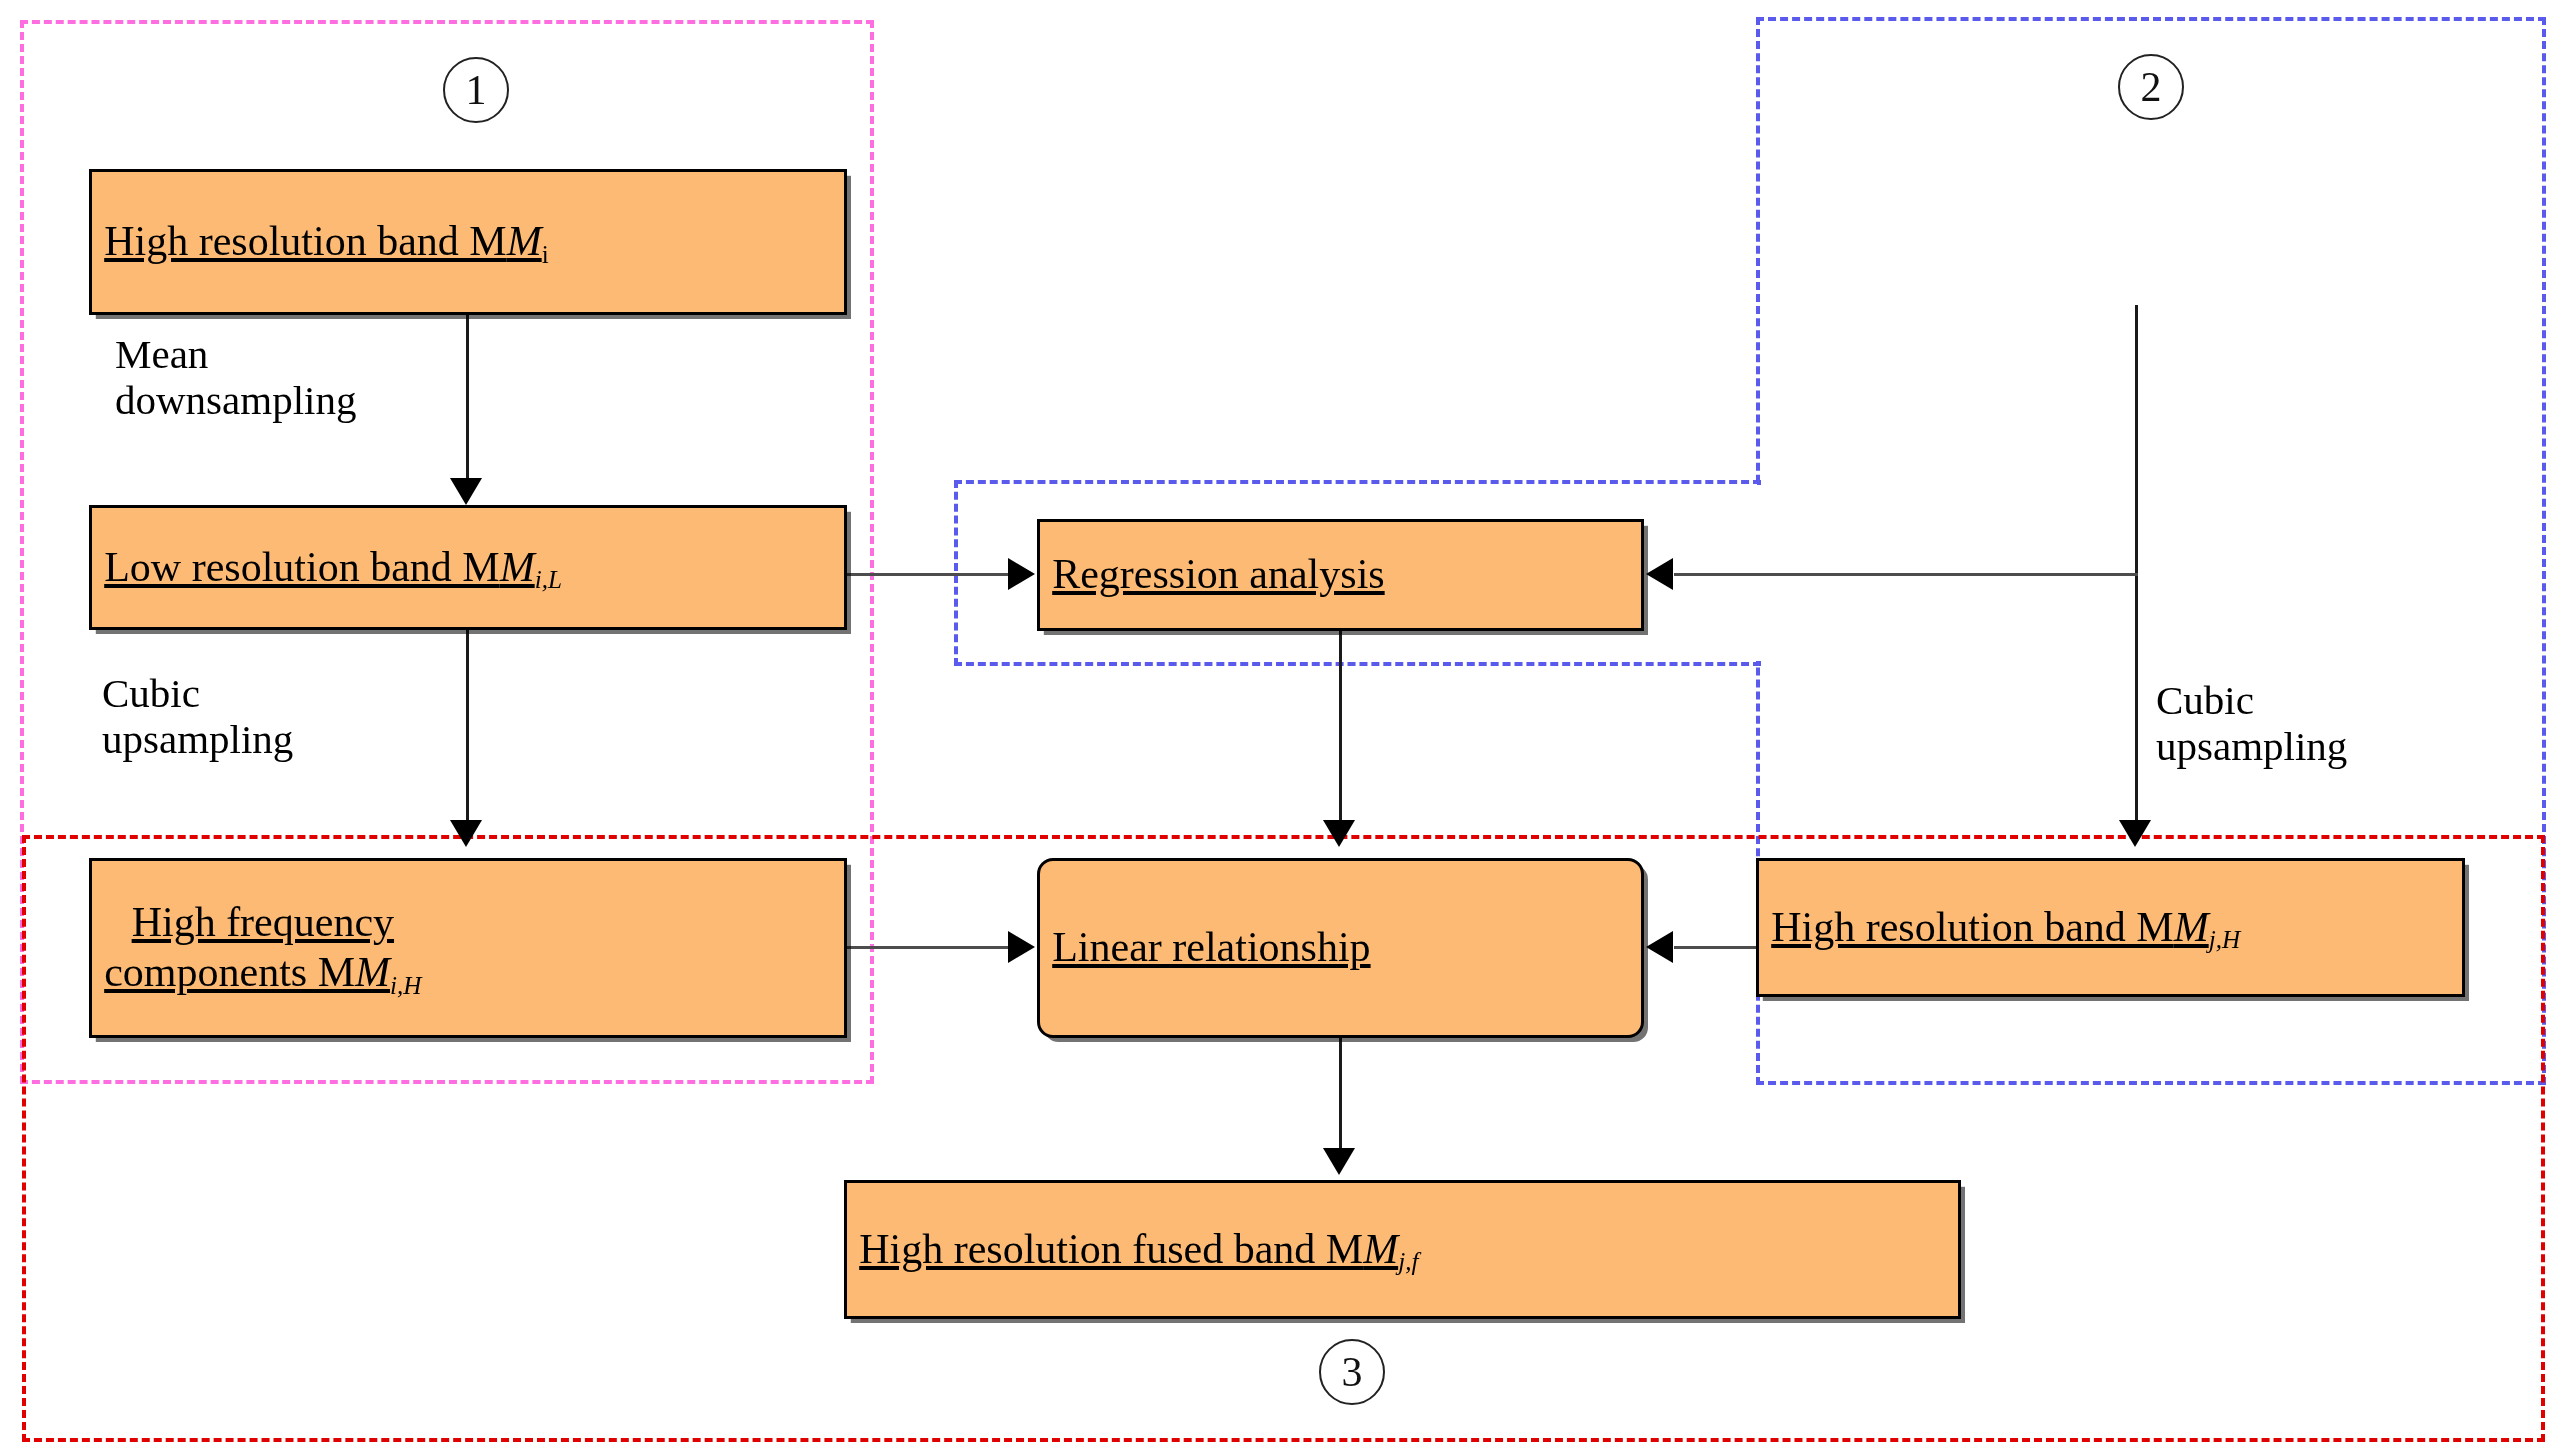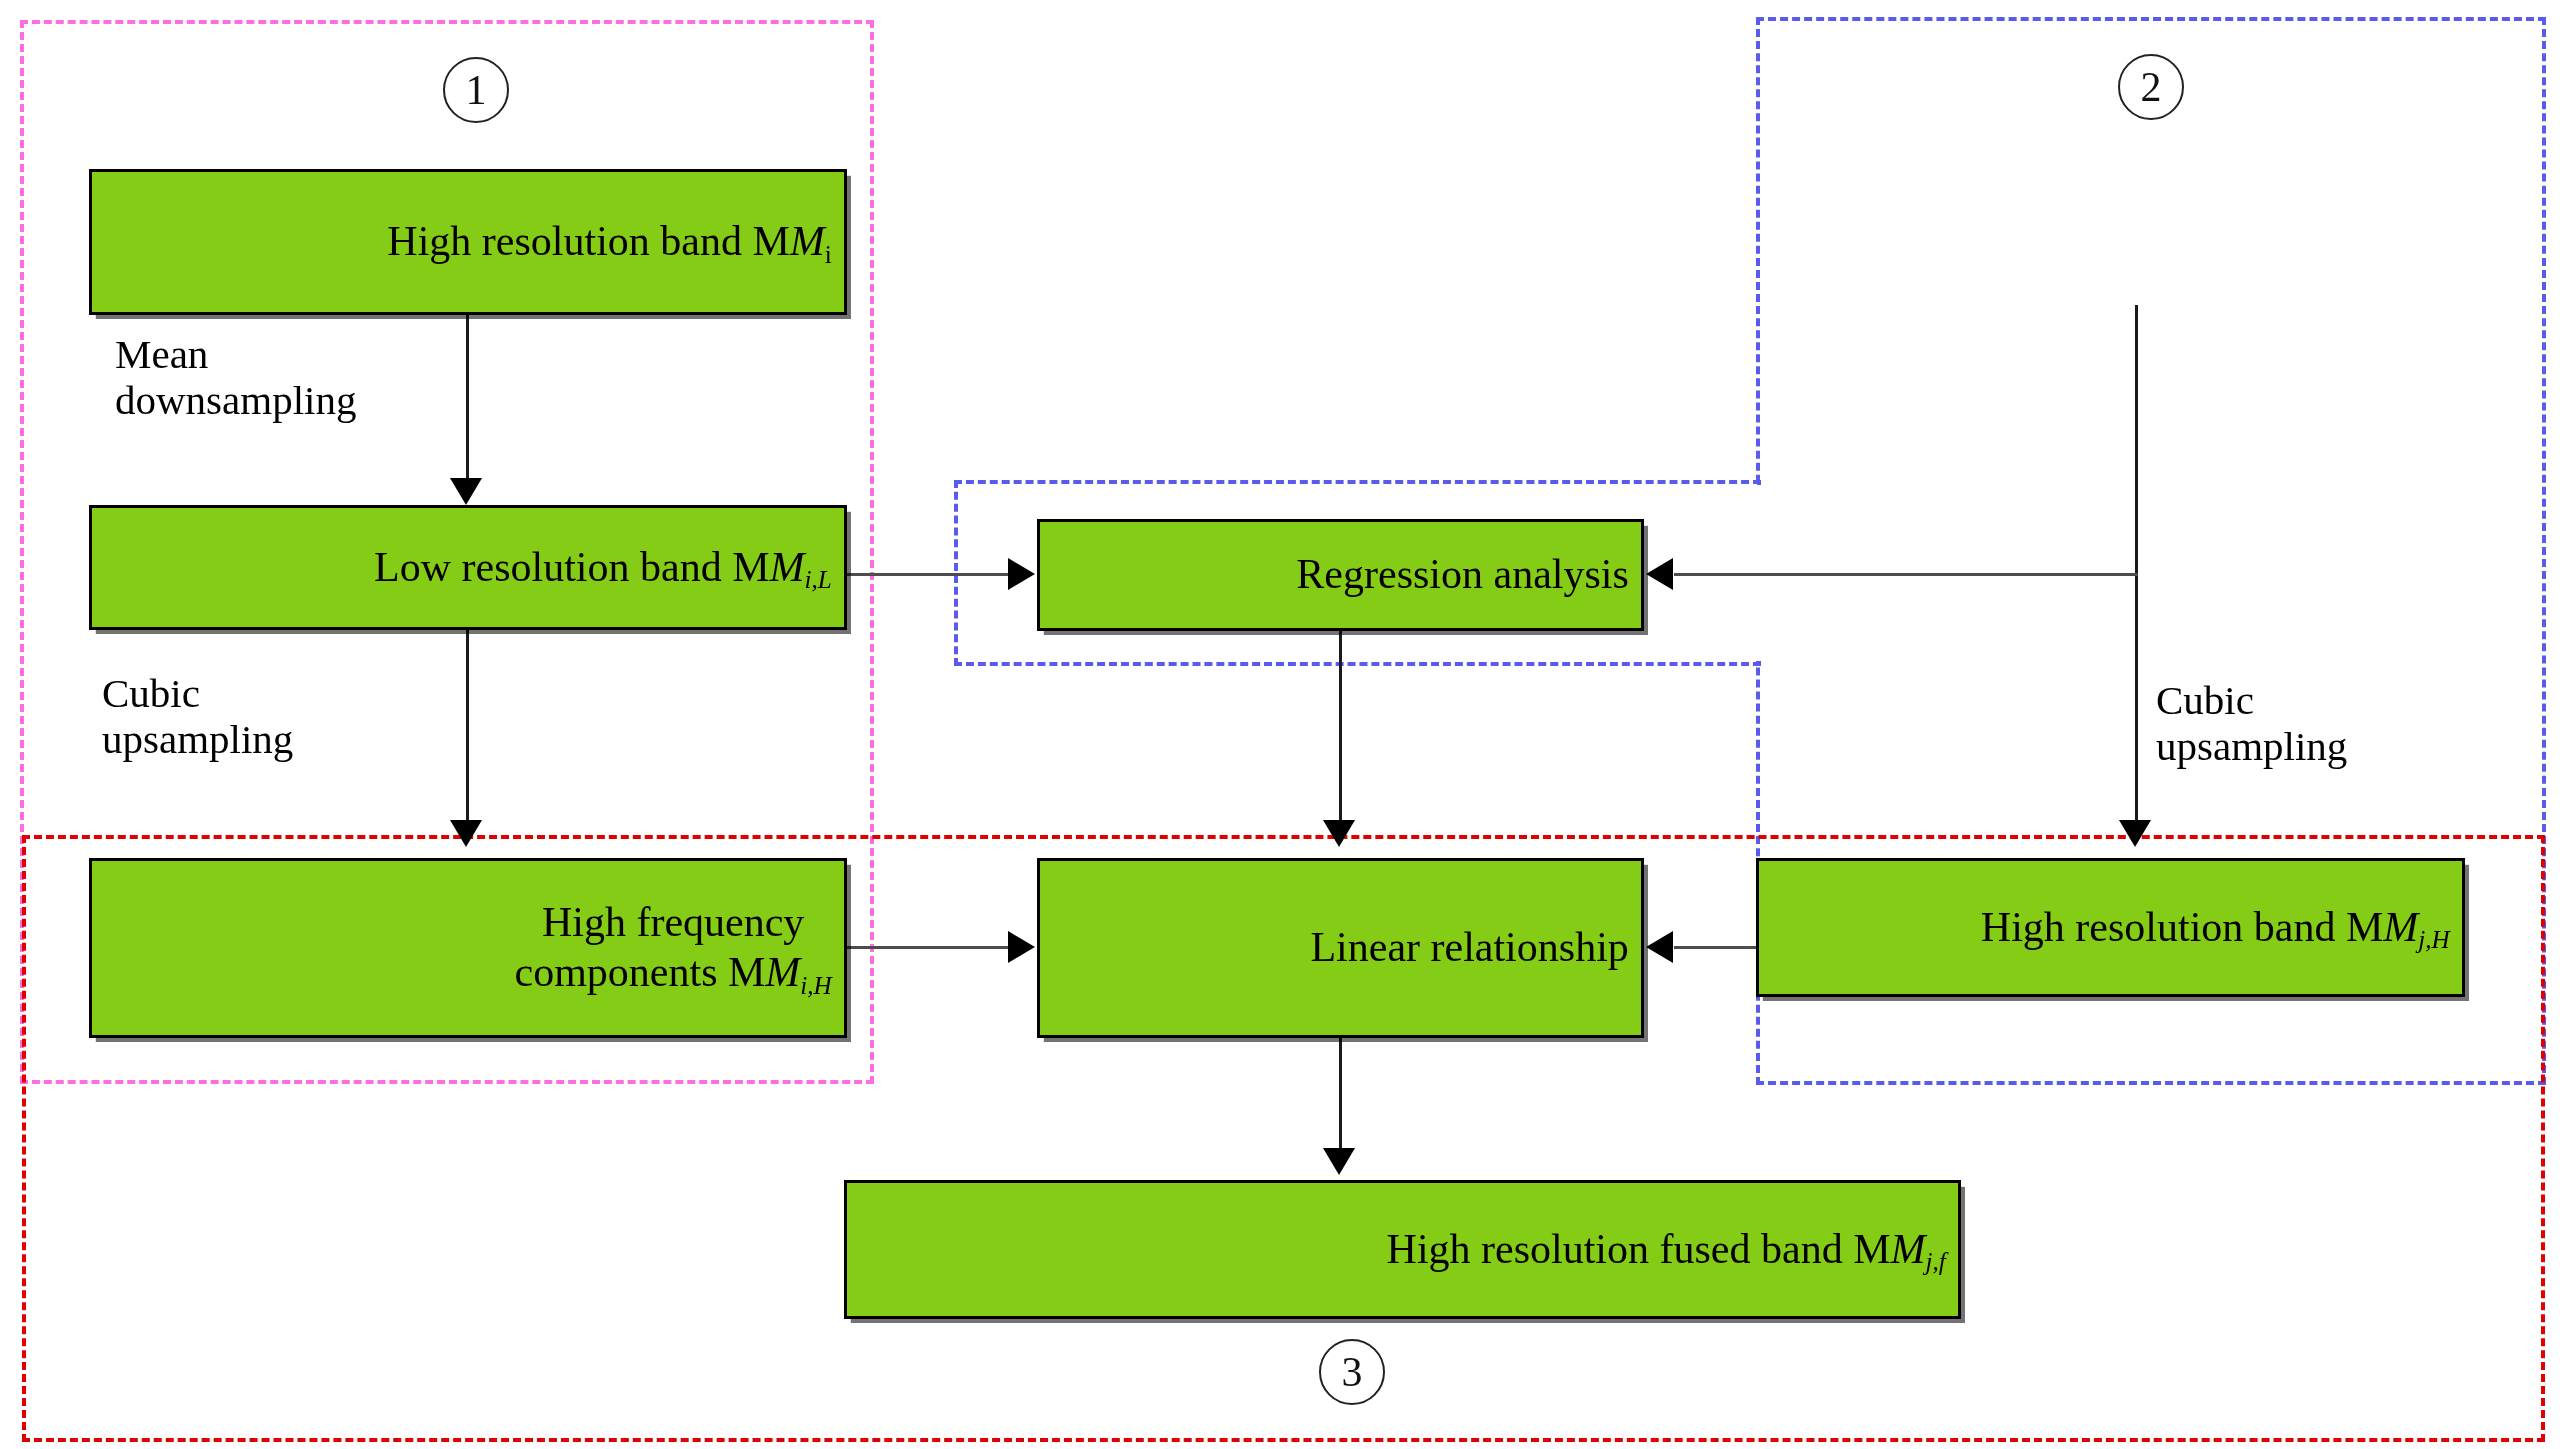--- a/index.html
+++ b/index.html
@@ -11,24 +11,25 @@
   .region-pink{border:4.1px dashed #ff6ee0;}
   .region-blue{border:4.1px dashed #5a5aec;}
   .region-red{border:4.7px dashed #e00000;}
 
   
   .mask-white{position:absolute;background:#ffffff;}
 
   
   .node{
     position:absolute;box-sizing:border-box;
-    background:#84cc16;border:3.4px solid #000000;
-    display:flex;align-items:center;justify-content:flex-end;text-align:center;
+    background:#fdba74;border:3.4px solid #000000;
+    display:flex;align-items:center;justify-content:flex-start;text-align:center;
     color:#000;line-height:1.18;
     box-shadow:5.4px 5.4px 0 -1.4px rgba(0,0,0,0.55);
+    text-decoration:underline;
   }
   .node .txt{font-size:42px;padding:0 12.2px;white-space:nowrap;}
   .node .txt.wrap{white-space:normal;}
   sub{font-size:0.60em;vertical-align:baseline;position:relative;top:.30em;}
   .it{font-style:italic;}
 
   
   .vline{position:absolute;width:3.4px;background:#1a1a1a;}
   .hline{position:absolute;height:3.4px;background:#4d4d4d;}
   .arrow-d{position:absolute;width:0;height:0;
@@ -115,21 +116,21 @@
 
 
   <div class="node" style="left:1756px;top:858px;width:709px;height:139px;">
     <span class="txt"><span>High resolution band M</span><span style="font-style:italic;">M</span><sub class="it">j,H</sub></span>
   </div>
 
   <div class="node" style="left:1037px;top:519px;width:607px;height:112px;">
     <span class="txt">Regression analysis</span>
   </div>
 
-  <div class="node" style="left:1037px;top:858px;width:607px;height:180px;">
+  <div class="node" style="left:1037px;top:858px;width:607px;height:180px;border-radius:16px;">
     <span class="txt">Linear relationship</span>
   </div>
 
   <div class="node" style="left:844px;top:1180px;width:1117px;height:139px;">
     <span class="txt"><span>High resolution fused band M</span><span style="font-style:italic;">M</span><sub class="it">j,f</sub></span>
   </div>
 
   <div class="label" style="left:115px;top:332px;width:332px;">
     <span>Mean</span><br>
     <span>downsampling</span>

